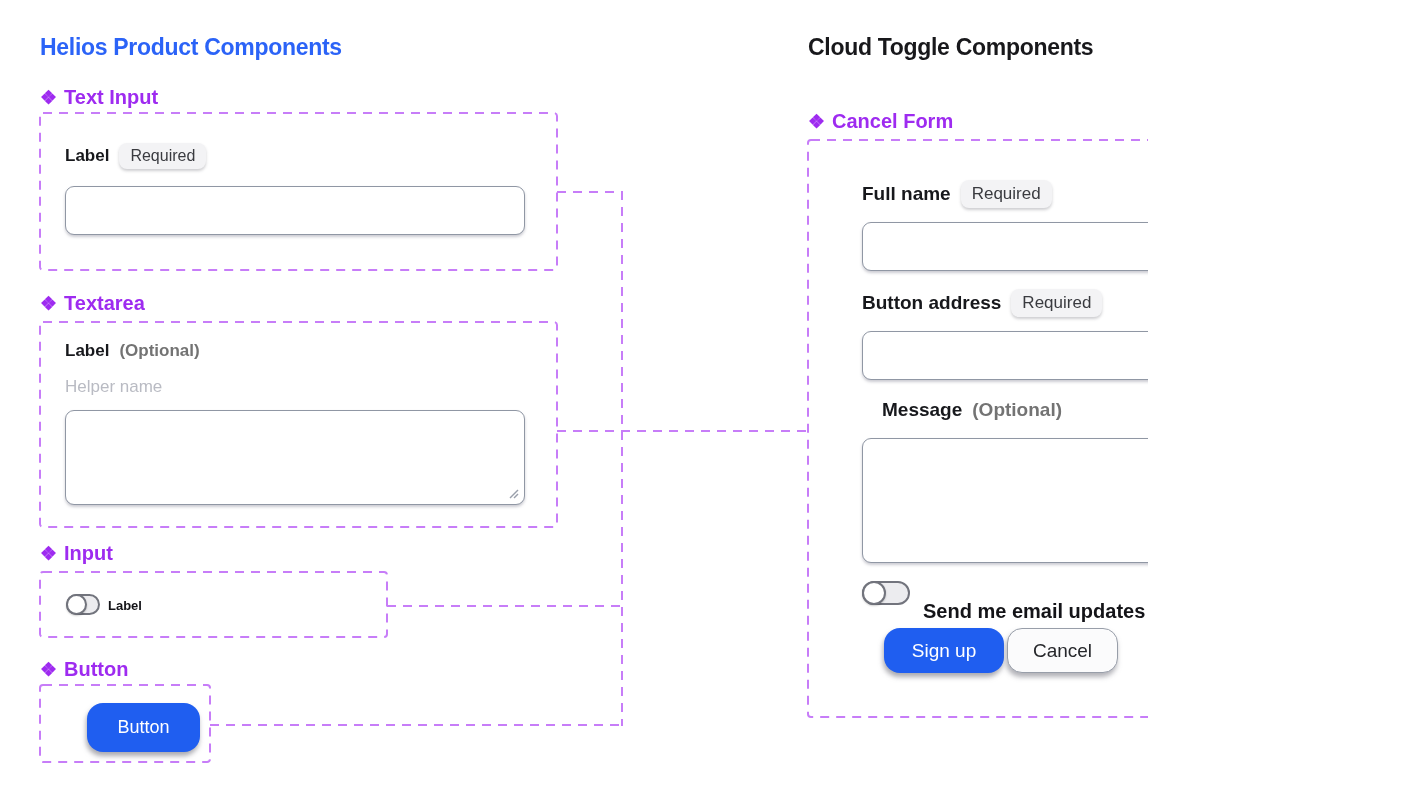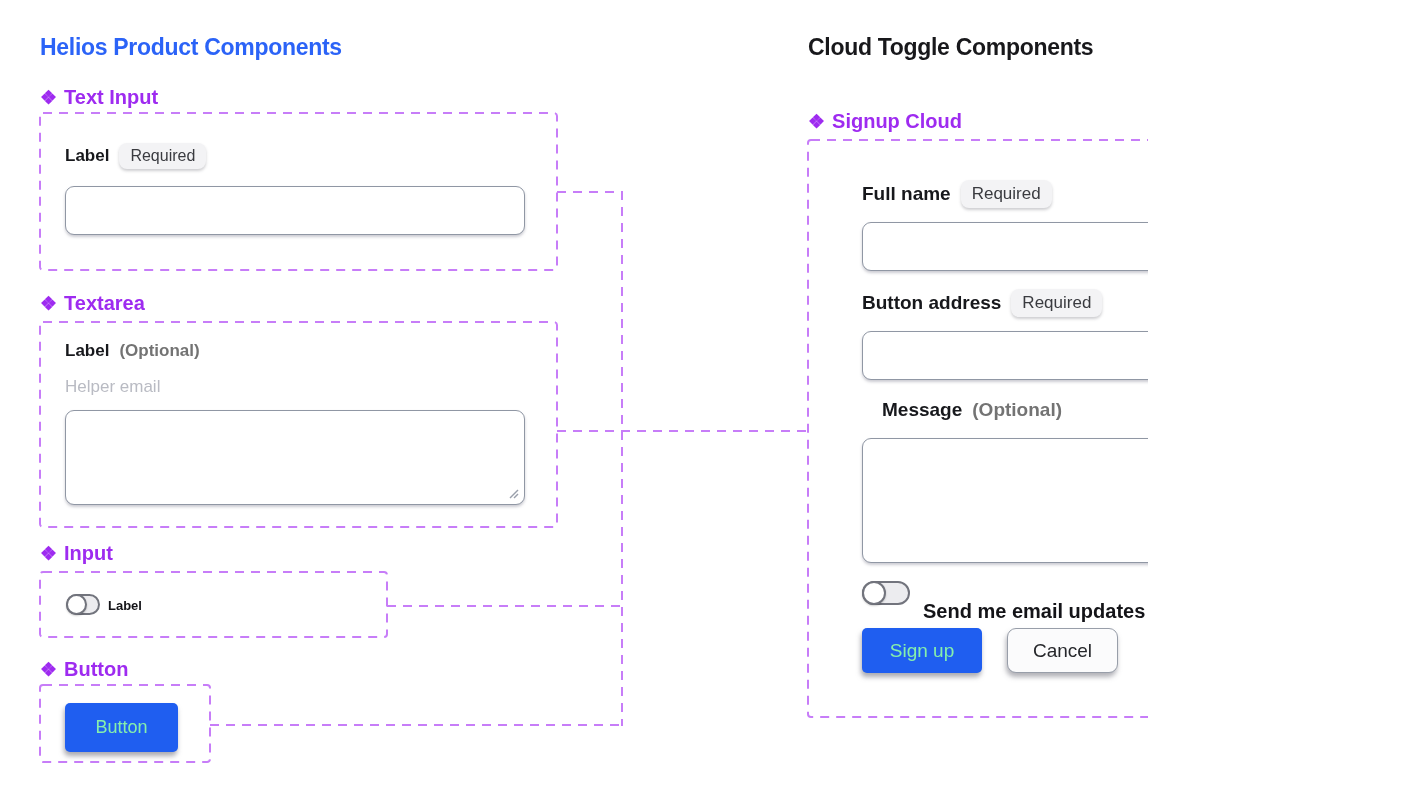--- a/index.html
+++ b/index.html
@@ -32,23 +32,23 @@
 
   .resize-grip { position:absolute; pointer-events:none; }
 
   .switch { position:absolute; background:#ececef; border:2px solid #72747d; border-radius:99px; cursor:pointer; }
   .switch .knob { position:absolute; background:#ffffff; border:2px solid #72747d; border-radius:50%;
                   box-shadow:0 1px 2px rgba(0,0,0,0.2); }
   .toggle-label-sm { position:absolute; font-size:13px; font-weight:700; color:#141418; white-space:nowrap; }
   .toggle-label-lg { position:absolute; font-size:20px; font-weight:800; color:#141418; white-space:nowrap; }
 
   button { font-family:"Liberation Sans", sans-serif; cursor:pointer; }
-  .btn-primary { position:absolute; background:#1f5ef0; color:#86efac; border:none; border-radius:5px;
-                 font-size:19px; box-shadow:-1px 4px 5px rgba(115,115,125,0.6); }
-  .btn-secondary { position:absolute; background:#fbfbfc; color:#26272b; border:1px solid #989ea9; border-radius:9px;
+  .btn-primary { position:absolute; background:#1f5ef0; color:#ffffff; border:none; border-radius:16px;
+                 font-size:19px; box-shadow:-1px 4px 5px rgba(115,115,125,0.6);margin-left:22px; }
+  .btn-secondary { position:absolute; background:#fbfbfc; color:#26272b; border:1px solid #989ea9; border-radius:15px;
                    font-size:19px; box-shadow:-1px 4px 5px rgba(115,115,125,0.55); }
 </style>
 </head>
 <body>
 
 <div id="canvas">
 
   <svg id="wires" viewBox="0 0 1412 802">
     <g fill="none" stroke="#c77df8" stroke-width="2" stroke-dasharray="9 7">
       <rect x="40" y="113" width="517" height="157" rx="3"></rect>
@@ -77,21 +77,21 @@
   <input class="ti" style="left: 65px; top: 186px; width: 460px; height: 49px;" type="text" value="">
 
   <div class="comp-header" style="left:40px; top:292px;">
     <span class="dicon">❖</span>
     <span>Textarea</span>
   </div>
   <div class="label-row" style="left:65px; top:341px;">
     <span class="field-label">Label</span>
     <span class="optional">(Optional)</span>
   </div>
-  <div class="helper" style="left:65px; top:377px;">Helper email</div>
+  <div class="helper" style="left:65px; top:377px;">Helper name</div>
   <textarea class="ti" style="left: 65px; top: 410px; width: 460px; height: 95px;"></textarea>
   <svg class="resize-grip" style="left:507px; top:487px;" width="14" height="14">
     <g stroke="#9aa0ab" stroke-width="1.5">
         <line x1="3" y1="11" x2="11" y2="3"></line>
         <line x1="7" y1="11" x2="11" y2="7"></line>
       </g>
   </svg>
 
   <div class="comp-header" style="left:40px; top:542px;">
     <span class="dicon">❖</span>
@@ -105,21 +105,21 @@
   <div class="comp-header" style="left:40px; top:658px;">
     <span class="dicon">❖</span>
     <span>Button</span>
   </div>
   <button class="btn-primary" style="left:65px; top:703px; width:113px; height:49px; font-size:18px;">Button</button>
 
   <div class="page-title" style="left:808px; top:34px;">Cloud Toggle Components</div>
 
   <div class="comp-header" style="left:808px; top:110px;">
     <span class="dicon">❖</span>
-    <span>Signup Cloud</span>
+    <span>Cancel Form</span>
   </div>
 
   <div class="label-row" style="left:862px; top:180px;">
     <span class="field-label lg">Full name</span>
     <span class="badge lg">Required</span>
   </div>
   <input class="ti" style="left: 862px; top: 222px; width: 460px; height: 49px;" type="text" value="">
 
   <div class="label-row" style="left:862px; top:289px;">
     <span class="field-label lg">Button address</span>

